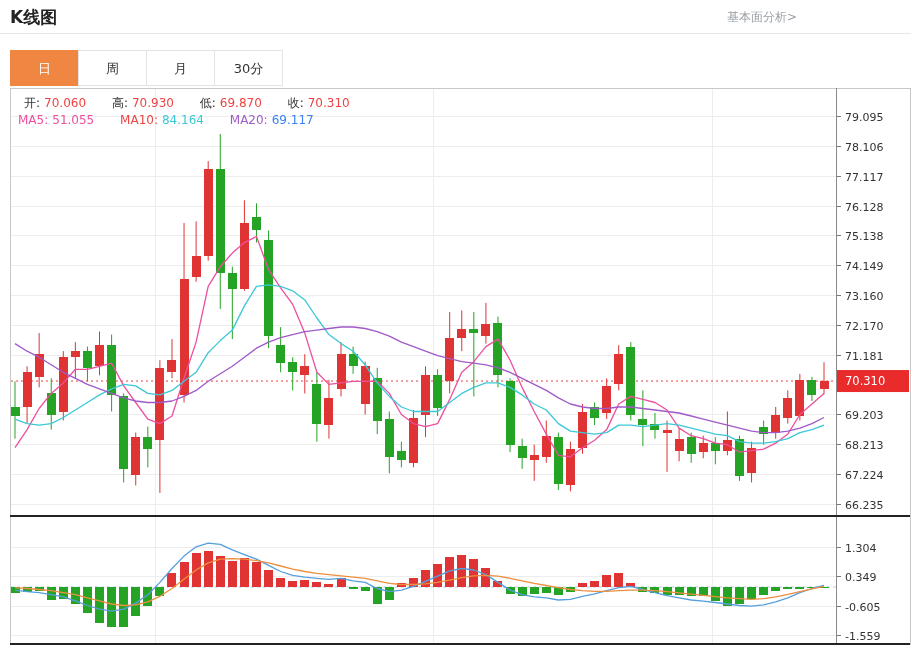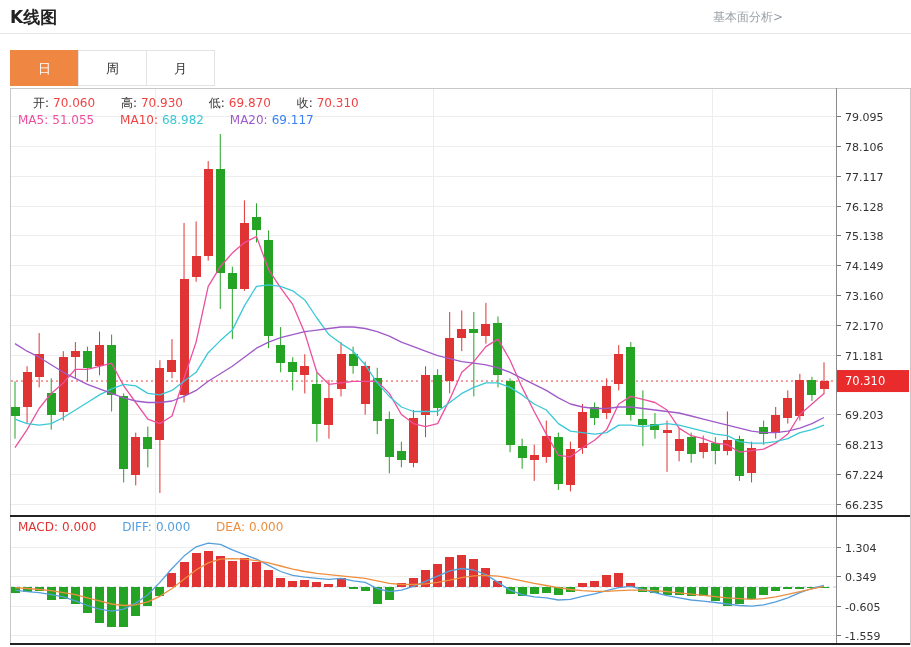--- a/index.html
+++ b/index.html
@@ -1,19 +1,19 @@
 <!DOCTYPE html>
 <html><head>
 <meta charset="utf-8">
 <style>
   html,body{margin:0;padding:0;background:#fff;}
   body{width:911px;height:647px;overflow:hidden;font-family:"DejaVu Sans","Liberation Sans",sans-serif;}
   .page{position:relative;width:803px;height:647px;background:#fff;}
   .hdr-title{position:absolute;left:10px;top:6px;font-size:17px;font-weight:bold;color:#222;}
-  .hdr-link{position:absolute;right:20px;top:9px;font-size:12px;color:#9aa0a6;cursor:pointer;}
+  .hdr-link{position:absolute;right:6px;top:9px;font-size:12px;color:#9aa0a6;cursor:pointer;}
   .hdr-divider{position:absolute;left:0;top:33px;width:911px;height:1px;background:#e8e8e8;}
   .tabs{position:absolute;left:10px;top:50px;display:flex;}
   .tab{width:69px;height:36px;line-height:36px;text-align:center;font-size:13px;color:#333;
        background:#fff;border:1px solid #e3e3e3;margin-left:-1px;box-sizing:border-box;cursor:pointer;}
   .tab:first-child{margin-left:0;}
   .tab.active{background:#ef8642;border-color:#ef8642;color:#fff;}
   .chart-svg{position:absolute;left:0;top:0;}
   .readout{position:absolute;font-size:12px;white-space:nowrap;letter-spacing:0;}
   .readout span{margin-right:4px;}
   .lbl{color:#333;}
@@ -26,20 +26,21 @@
 <div class="page">
 
   <span class="hdr-title">K线图</span>
   <span class="hdr-link">基本面分析&gt;</span>
   <div class="hdr-divider"></div>
 
   <div class="tabs" id="tabs">
       <div class="tab active">日</div>
       <div class="tab">周</div>
       <div class="tab">月</div>
+      <div class="tab">30分</div>
     </div>
 
   <svg id="chart-svg" class="chart-svg" width="911" height="647" viewBox="0 0 911 647">
       <line x1="11" y1="116.5" x2="836" y2="116.5" stroke="#ededed" stroke-width="1" shape-rendering="crispEdges"></line>
       <line x1="836" y1="116.5" x2="841" y2="116.5" stroke="#777" stroke-width="1" shape-rendering="crispEdges"></line>
       <text x="845" y="120.5" font-size="11" fill="#333333">79.095</text>
       <line x1="11" y1="146.5" x2="836" y2="146.5" stroke="#ededed" stroke-width="1" shape-rendering="crispEdges"></line>
       <line x1="836" y1="146.5" x2="841" y2="146.5" stroke="#777" stroke-width="1" shape-rendering="crispEdges"></line>
       <text x="845" y="150.5" font-size="11" fill="#333333">78.106</text>
       <line x1="11" y1="176.5" x2="836" y2="176.5" stroke="#ededed" stroke-width="1" shape-rendering="crispEdges"></line>
@@ -307,32 +308,27 @@
       <rect x="10.5" y="88.5" width="900" height="556" fill="none" stroke="#c8c8c8" stroke-width="1" shape-rendering="crispEdges"></rect>
       <line x1="836.5" y1="88" x2="836.5" y2="645" stroke="#8a8a8a" stroke-width="1" shape-rendering="crispEdges"></line>
       <line x1="10" y1="515.5" x2="910" y2="515.5" stroke="#222222" stroke-width="2" shape-rendering="crispEdges"></line>
       <line x1="10" y1="644" x2="910" y2="644" stroke="#222222" stroke-width="2" shape-rendering="crispEdges"></line>
       <g>
         <rect x="837" y="370.0434499999999" width="72" height="22" fill="#e92b2b"></rect>
         <text x="845" y="385.0434499999999" font-size="11.5" fill="#ffffff">70.310</text>
       </g>
     </svg>
 
-  <div class="readout" style="left:33px;top:95px;">
+  <div class="readout" style="left:24px;top:95px;">
     <span class="lbl">开:</span><span class="val-red">70.060</span><span class="gap"></span>
     <span class="lbl">高:</span><span class="val-red">70.930</span><span class="gap"></span>
     <span class="lbl">低:</span><span class="val-red">69.870</span><span class="gap"></span>
     <span class="lbl">收:</span><span class="val-red">70.310</span>
   </div>
 
   <div class="readout" style="left:18px;top:113px;">
     <span style="color:#ed4f9e">MA5:</span><span style="color:#ed4f9e">51.055</span><span class="gap"></span>
-    <span style="color:#ef4444">MA10:</span><span style="color:#3bc8d6">68.982</span><span class="gap"></span>
+    <span style="color:#ef4444">MA10:</span><span style="color:#3bc8d6">84.164</span><span class="gap"></span>
     <span style="color:#a05ac8">MA20:</span><span style="color:#3b82f6">69.117</span>
   </div>
 
-  <div class="readout" style="left:18px;top:520px;">
-    <span style="color:#e03333">MACD:</span><span style="color:#e03333">0.000</span><span class="gap"></span>
-    <span style="color:#559fdd">DIFF:</span><span style="color:#559fdd">0.000</span><span class="gap"></span>
-    <span style="color:#ed8f3f">DEA:</span><span style="color:#ed8f3f">0.000</span>
-  </div>
 
 </div>
 
 </body></html>

